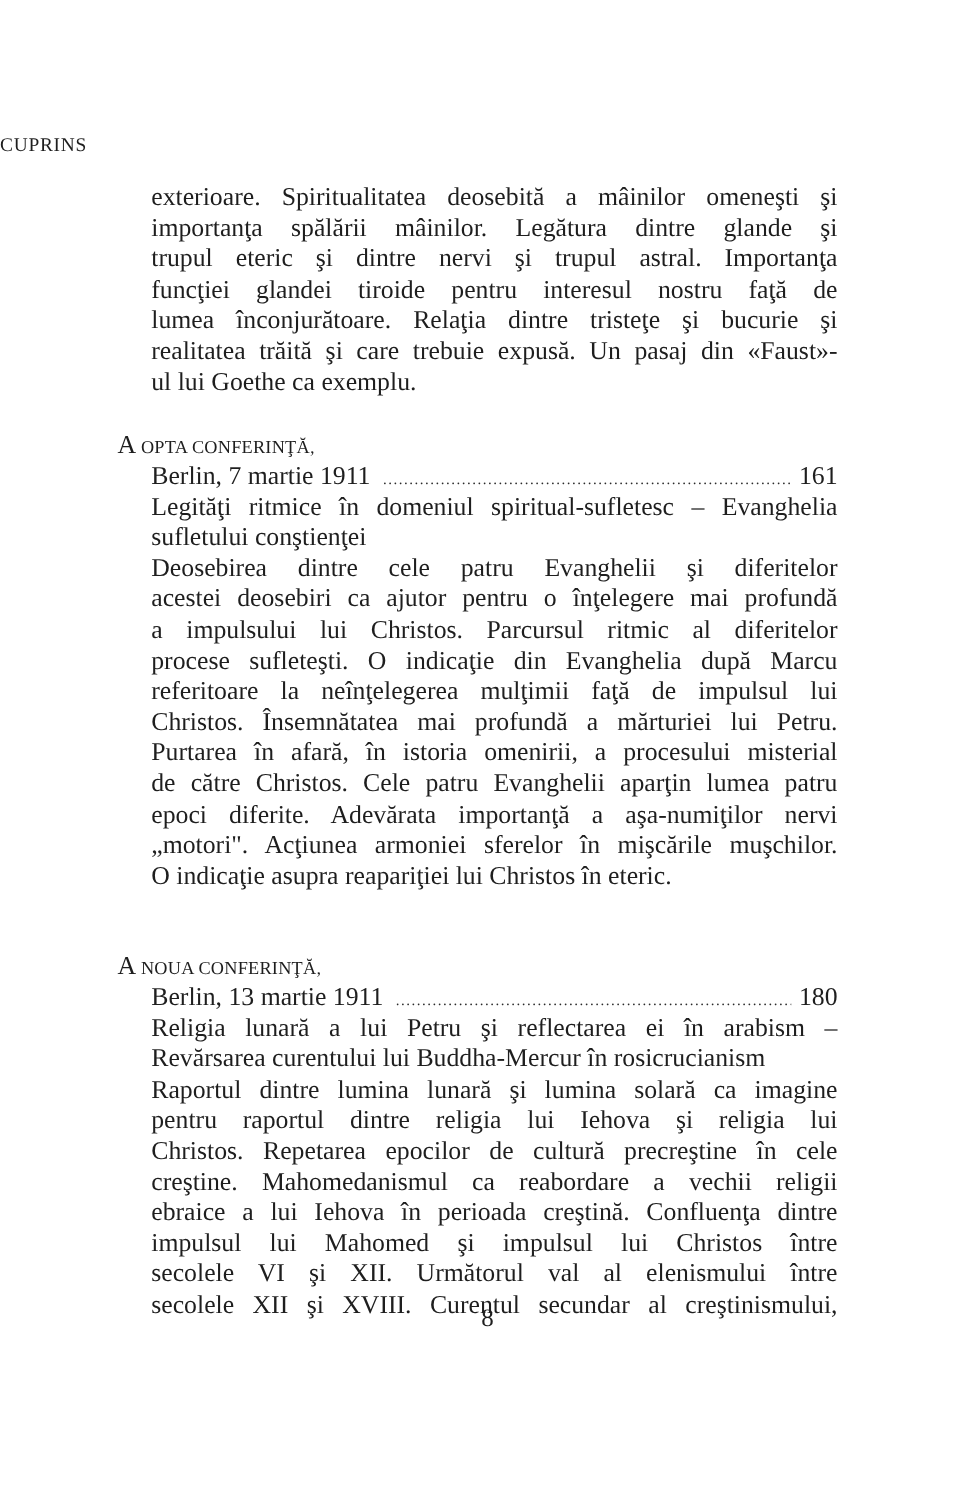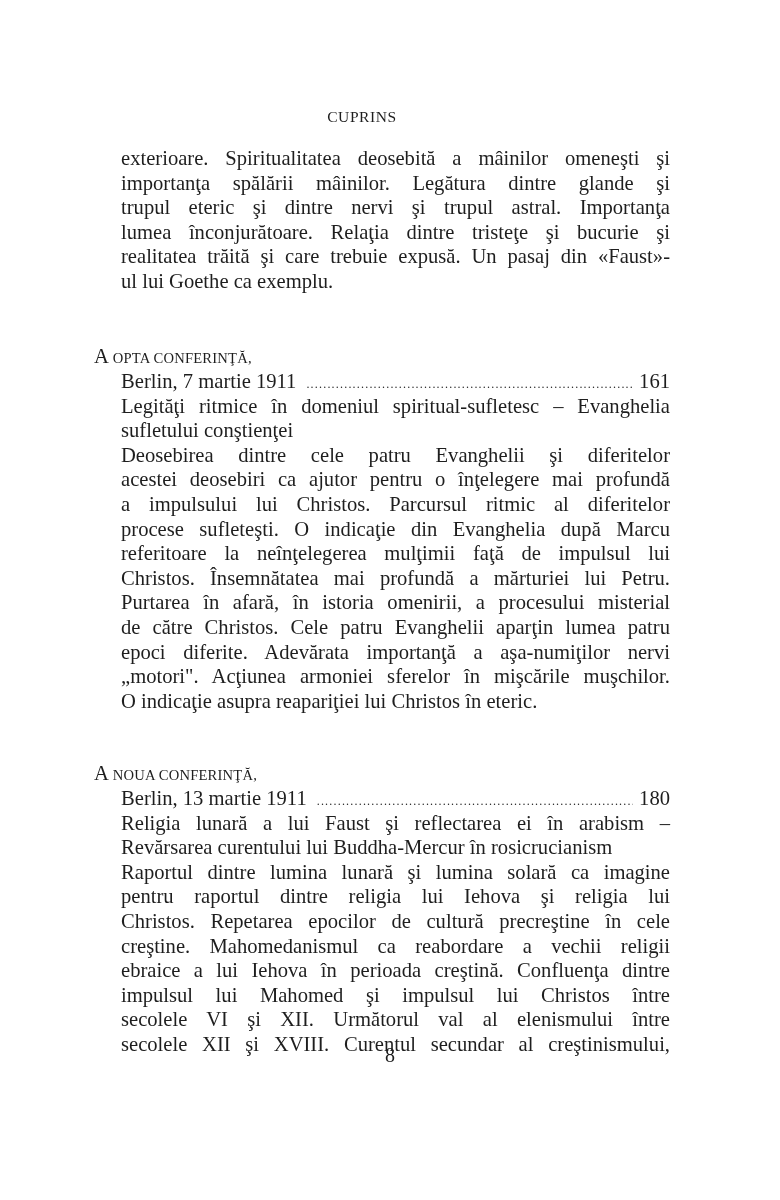--- a/index.html
+++ b/index.html
@@ -2,21 +2,21 @@
 <html><head>
 <meta charset="utf-8">
 <style>
   html, body { margin: 0; padding: 0; }
   body {
     width: 780px; height: 1200px; background: #ffffff; color: #1e1e1e;
     font-family: "Liberation Serif", "DejaVu Serif", serif;
     position: relative; overflow: hidden;
   }
   .running-head {
-    position: absolute; top: 108px; left: 0; width: 724px; text-align: center;
+    position: absolute; top: 108px; left: 0; width: 724px; 
     font-size: 15.5px; letter-spacing: 0.6px;
   }
   .block { position: absolute; left: 121px; width: 549px; font-size: 20.6px; line-height: 24.6px; }
   .line { display: block; white-space: nowrap; height: 24.6px; }
   .justify { text-align: justify; text-align-last: justify; white-space: normal; }
   .heading {
     position: absolute; left: 94px; font-size: 20.6px; line-height: 24.6px;
     white-space: nowrap;
   }
   .heading .cap { font-size: 20.6px; }
@@ -34,20 +34,21 @@
 </style>
 </head>
 <body>
 
 <div class="running-head">CUPRINS</div>
 
 <div class="block" style="top:146px;">
   <span class="line justify">exterioare. Spiritualitatea deosebită a mâinilor omeneşti şi</span>
   <span class="line justify">importanţa spălării mâinilor. Legătura dintre glande şi</span>
   <span class="line justify">trupul eteric şi dintre nervi şi trupul astral. Importanţa</span>
+  <span class="line justify">funcţiei glandei tiroide pentru interesul nostru faţă de</span>
   <span class="line justify">lumea înconjurătoare. Relaţia dintre tristeţe şi bucurie şi</span>
   <span class="line justify">realitatea trăită şi care trebuie expusă. Un pasaj din «Faust»-</span>
   <span class="line">ul lui Goethe ca exemplu.</span>
 </div>
 
 <div class="heading" style="top:344px;">
   <span class="cap">A</span><span class="sc" style="text-transform:uppercase;"> opta conferinţă,</span>
 </div>
 <div class="block" style="top:369px;">
   <div class="toc-row">
@@ -72,21 +73,21 @@
 
 <div class="heading" style="top:761px;">
   <span class="cap">A</span><span class="sc" style="text-transform:uppercase;"> noua conferinţă,</span>
 </div>
 <div class="block" style="top:786px;">
   <div class="toc-row">
     <span>Berlin, 13 martie 1911</span>
     <span class="dots">..................................................................................................</span>
     <span class="page">180</span>
   </div>
-  <span class="line justify">Religia lunară a lui Faust şi reflectarea ei în arabism –</span>
+  <span class="line justify">Religia lunară a lui Petru şi reflectarea ei în arabism –</span>
   <span class="line">Revărsarea curentului lui Buddha-Mercur în rosicrucianism</span>
   <span class="line justify">Raportul dintre lumina lunară şi lumina solară ca imagine</span>
   <span class="line justify">pentru raportul dintre religia lui Iehova şi religia lui</span>
   <span class="line justify">Christos. Repetarea epocilor de cultură precreştine în cele</span>
   <span class="line justify">creştine. Mahomedanismul ca reabordare a vechii religii</span>
   <span class="line justify">ebraice a lui Iehova în perioada creştină. Confluenţa dintre</span>
   <span class="line justify">impulsul lui Mahomed şi impulsul lui Christos între</span>
   <span class="line justify">secolele VI şi XII. Următorul val al elenismului între</span>
   <span class="line justify">secolele XII şi XVIII. Curentul secundar al creştinismului,</span>
 </div>

